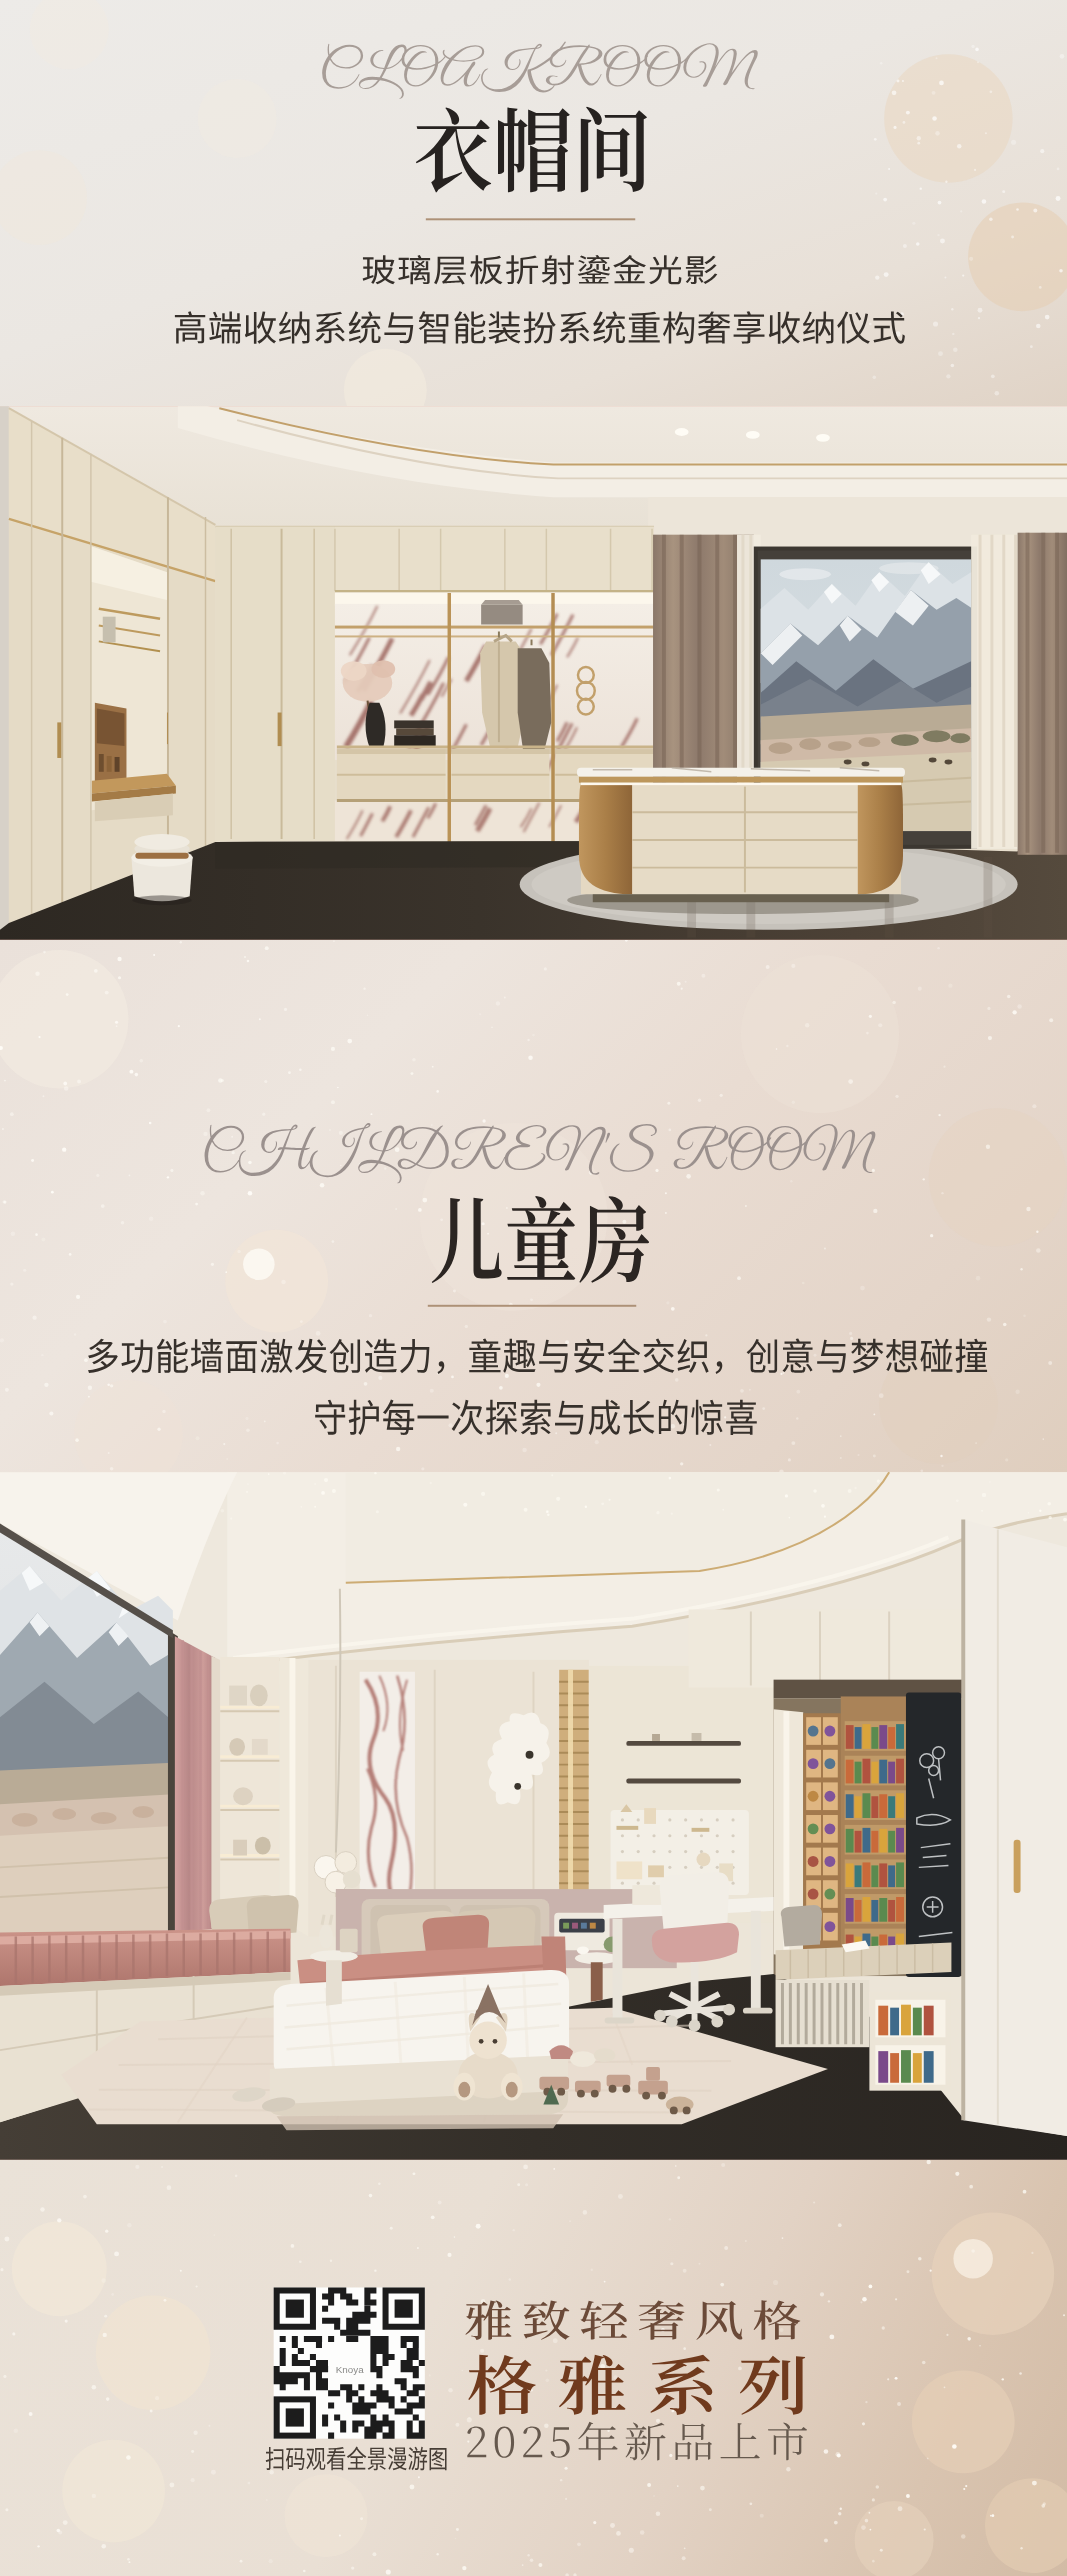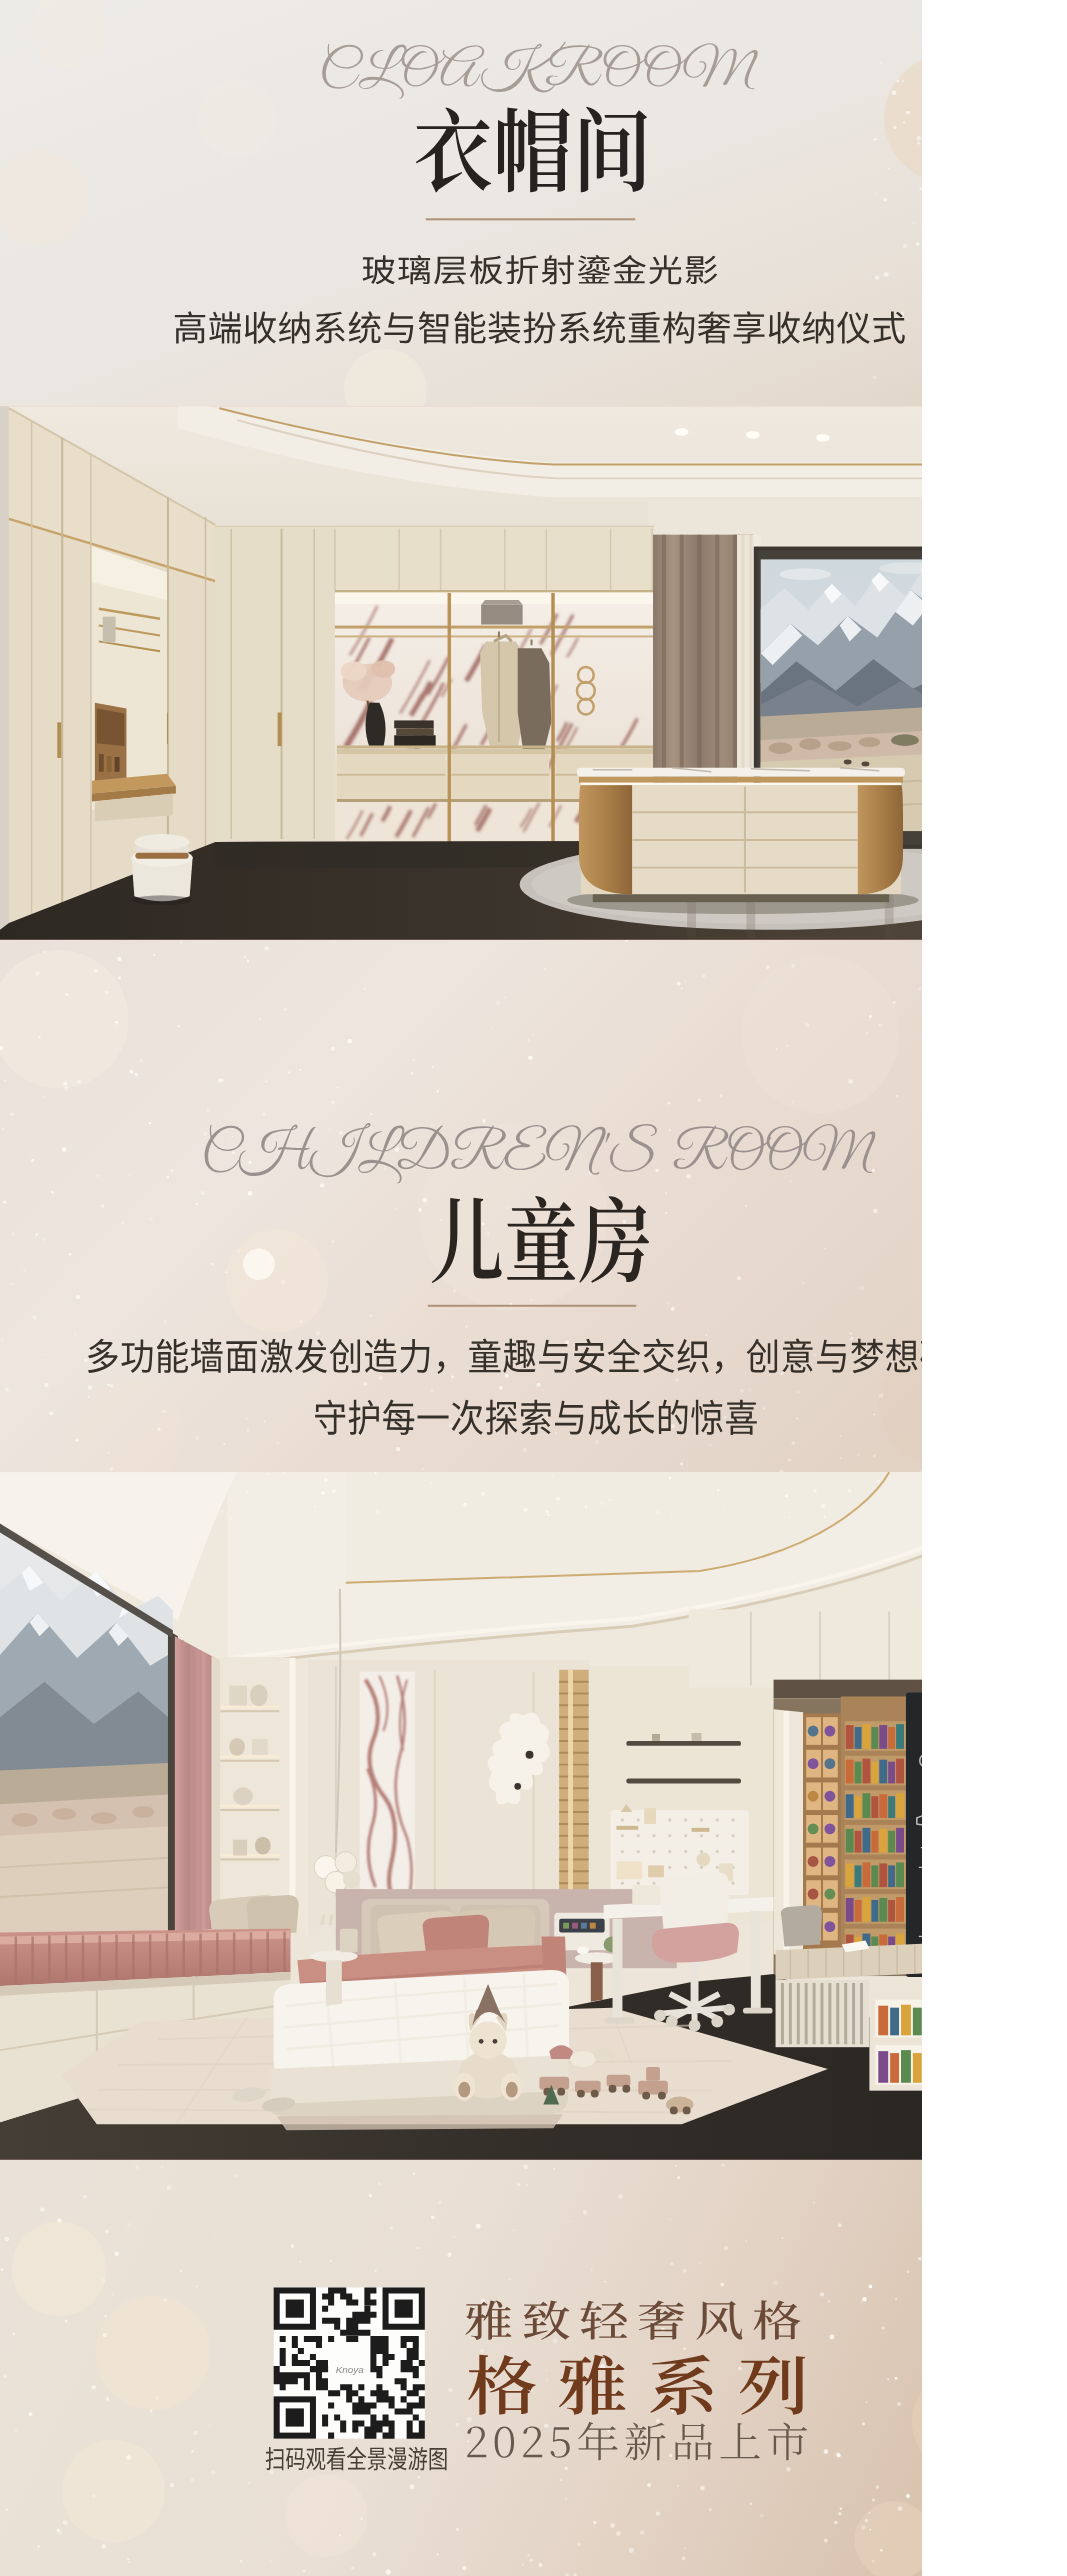--- a/index.html
+++ b/index.html
@@ -1,15 +1,15 @@
 <!DOCTYPE html>
 <html><head><meta charset="utf-8"><style>
 html,body{margin:0;padding:0;}
 body{width:1067px;font-family:"Liberation Sans",sans-serif;}
-#page{position:relative;width:922px;height:2576px;overflow:hidden;background:#ef4444;font-style:italic;}
+#page{position:relative;width:1067px;height:2576px;overflow:hidden;background:#ef4444;}
 .abs{position:absolute;}
 </style></head><body>
 <div id="page">
 
 <div class="abs" style="left:0;top:0;width:1067px;height:406px;background:linear-gradient(160deg,#edebe8 0%,#ebe7e2 45%,#e8e0d7 75%,#e0d3c6 100%);"></div>
 <svg class="abs" style="left:0;top:0" width="1067" height="406" viewBox="0 0 1080 411">
 <circle cx="70" cy="30" r="40" fill="#f3ece0" opacity="0.35"></circle>
 <circle cx="40" cy="200" r="48" fill="#f2e8d8" opacity="0.3"></circle>
 <circle cx="960" cy="120" r="65" fill="#e9d5bd" opacity="0.5"></circle>
 <circle cx="1035" cy="260" r="55" fill="#e5cdb2" opacity="0.55"></circle>

